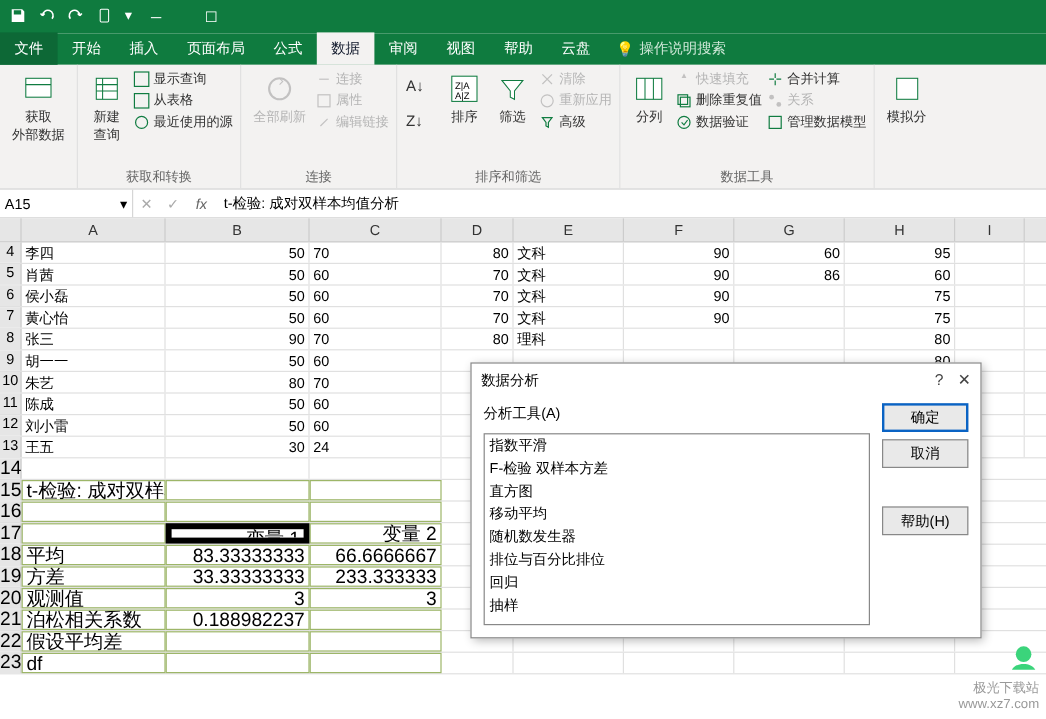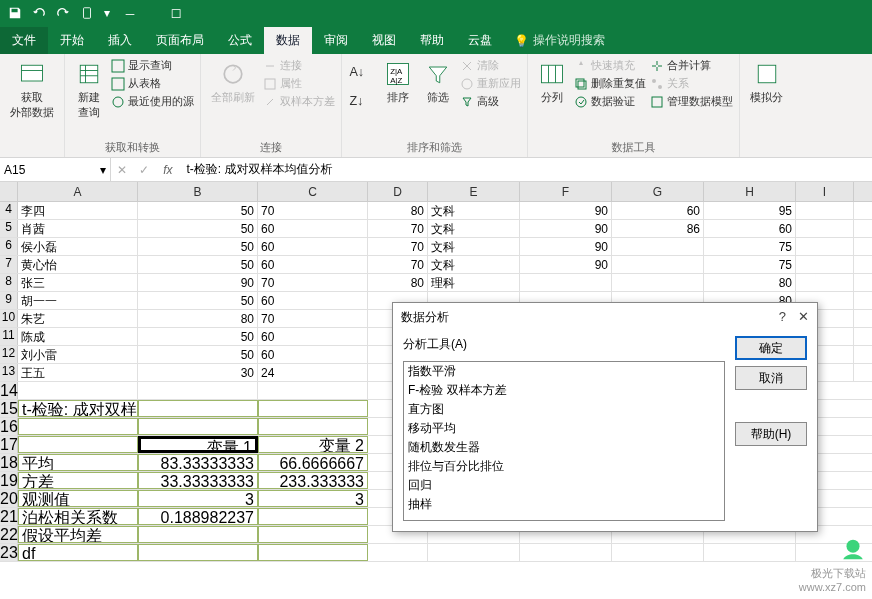--- a/index.html
+++ b/index.html
@@ -171,21 +171,21 @@
         <div class="small-item disabled">
             <svg viewBox="0 0 14 14">
               <rect x="2" y="2" width="10" height="10" fill="none" stroke="#888"></rect>
             </svg>
             <span>属性</span>
           </div>
         <div class="small-item disabled">
             <svg viewBox="0 0 14 14">
               <path d="M4 10l6-6" stroke="#888"></path>
             </svg>
-            <span>双样本方差</span>
+            <span>编辑链接</span>
           </div>
       </div>
     </div>
     <div class="group-label">连接</div>
   </div>
   <div class="group">
     <div class="group-content">
       <div class="big-btn" style="padding:0">
         <div style="display:flex;flex-direction:column;gap:1px">
           <svg width="20" height="14" viewBox="0 0 20 14">
@@ -479,21 +479,21 @@
     <div class="cell col-C r " style="border:1px solid #9db668"></div>
     <div class="cell col-D"></div>
         <div class="cell col-E"></div>
         <div class="cell col-F"></div>
         <div class="cell col-G"></div>
         <div class="cell col-H"></div>
   </div>
       <div class="row">
     <div class="row-header">17</div>
     <div class="cell col-A " style="border:1px solid #9db668"></div>
-    <div class="cell col-B r " style="border:3px solid #000000">变量 1</div>
+    <div class="cell col-B r " style="border:5px solid #000000">变量 1</div>
     <div class="cell col-C r " style="border:1px solid #9db668">变量 2</div>
     <div class="cell col-D"></div>
         <div class="cell col-E"></div>
         <div class="cell col-F"></div>
         <div class="cell col-G"></div>
         <div class="cell col-H"></div>
   </div>
       <div class="row">
     <div class="row-header">18</div>
     <div class="cell col-A " style="border:1px solid #9db668">平均</div>

